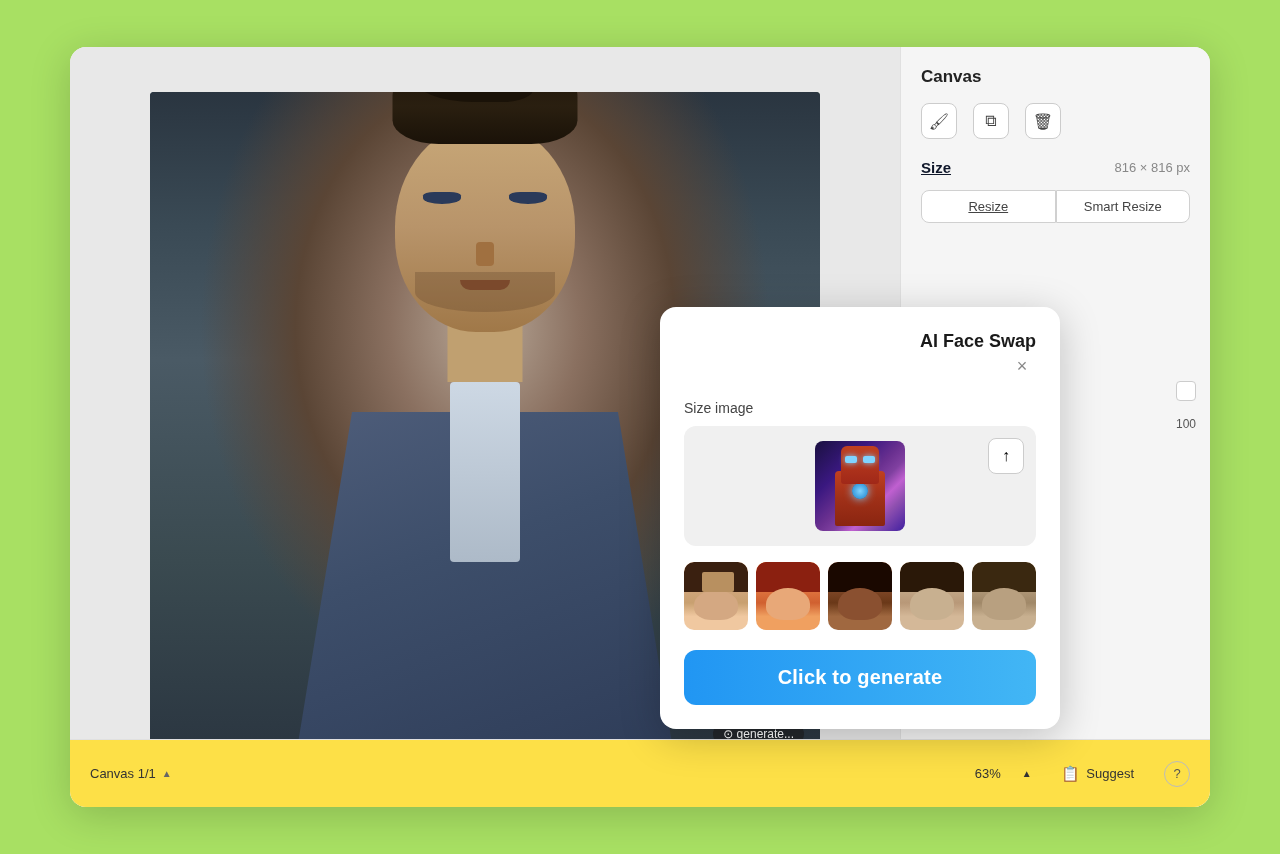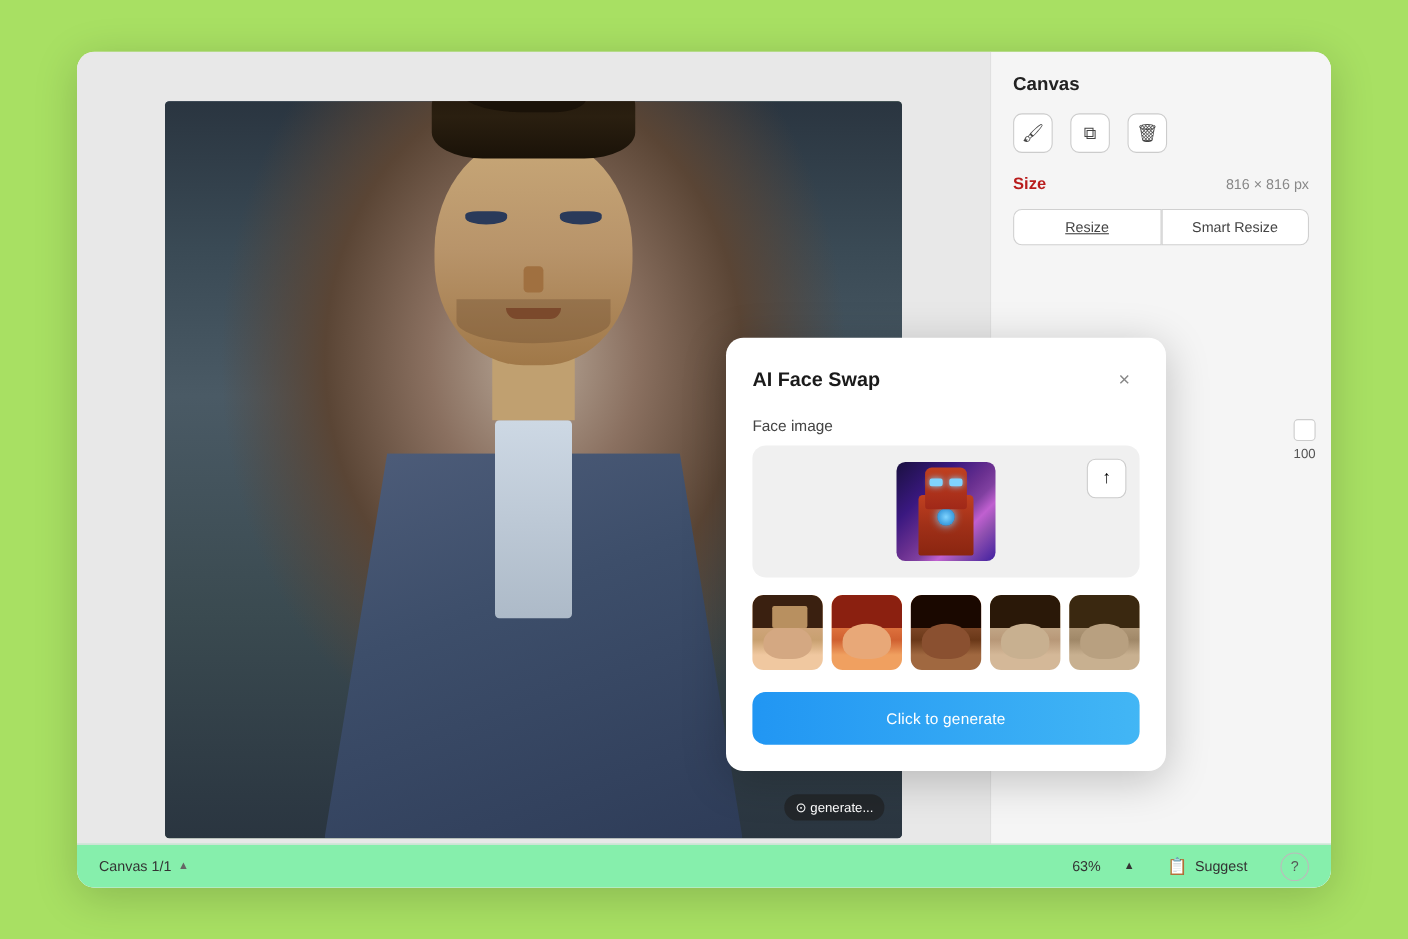--- a/index.html
+++ b/index.html
@@ -111,21 +111,22 @@
     .size-row {
       display: flex;
       align-items: center;
       justify-content: space-between;
       margin-bottom: 14px;
     }
 
     .size-label {
       font-size: 15px;
       font-weight: 600;
-      color: #b91c1c;
+      color: #0f172a;
+      text-decoration: underline;
     }
 
     .size-value {
       font-size: 13px;
       color: #888;
     }
 
     .resize-buttons {
       display: flex;
       gap: 0;
@@ -150,22 +151,22 @@
     .resize-btn:last-child {
       border-radius: 0 8px 8px 0;
     }
 
     
     .bottom-bar {
       position: absolute;
       bottom: 0;
       left: 0;
       right: 0;
-      height: 40px;
-      background: #86efac;
+      height: 68px;
+      background: #fde047;
       border-top: 1px solid #e0e0e0;
       display: flex;
       align-items: center;
       padding: 0 20px;
       gap: 20px;
     }
 
     .canvas-info {
       display: flex;
       align-items: center;
@@ -220,23 +221,24 @@
       width: 400px;
       background: white;
       border-radius: 16px;
       box-shadow: 0 8px 40px rgba(0,0,0,0.22);
       padding: 24px;
       z-index: 100;
     }
 
     .modal-header {
       display: flex;
-      align-items: center;
+      align-items: flex-end;
       justify-content: space-between;
       margin-bottom: 20px;
+      flex-direction: column;
     }
 
     .modal-title {
       font-size: 18px;
       font-weight: 700;
       color: #1a1a1a;
     }
 
     .modal-close {
       width: 28px;
@@ -353,22 +355,22 @@
     .hair-4 { background: #2a1808; }
     .hair-5 { background: #3a2810; }
 
     .generate-btn {
       width: 100%;
       padding: 16px;
       background: linear-gradient(90deg, #2196f3 0%, #42b6f5 100%);
       color: white;
       border: none;
       border-radius: 12px;
-      font-size: 14px;
-      font-weight: 400;
+      font-size: 20px;
+      font-weight: 700;
       cursor: pointer;
       letter-spacing: 0.2px;
     }
 
     .opacity-checkbox {
       width: 20px;
       height: 20px;
       border: 1.5px solid #ccc;
       border-radius: 4px;
       background: white;
@@ -437,34 +439,34 @@
     <div class="size-row">
       <span class="size-label">Size</span>
       <span class="size-value">816 × 816 px</span>
     </div>
 
     <div class="resize-buttons">
       <button class="resize-btn">Resize</button>
       <button class="resize-btn">Smart Resize</button>
     </div>
 
-    <div style="position:absolute;right:14px;top:44%;display:flex;flex-direction:column;align-items:center;gap:4px;">
+    <div style="position:absolute;right:14px;top:44%;display:flex;flex-direction:column;align-items:center;gap:16px;">
       <div class="opacity-checkbox"></div>
       <span class="opacity-value">100</span>
     </div>
   </div>
 
   <div class="face-swap-modal">
 
     <div class="modal-header">
       <span class="modal-title">AI Face Swap</span>
       <button class="modal-close">×</button>
     </div>
 
-    <div class="face-image-label">Face image</div>
+    <div class="face-image-label">Size image</div>
 
     <div class="face-upload-area">
 
       <div class="uploaded-face-image">
 
         <div style="position:relative;width:70px;height:80px;">
 
           <div style="position:absolute;bottom:0;left:50%;transform:translateX(-50%);width:50px;height:55px;background:linear-gradient(180deg,#c04020 0%,#a03018 50%,#8a2510 100%);border-radius:4px 4px 2px 2px;">
 
             <div style="position:absolute;top:12px;left:50%;transform:translateX(-50%);width:16px;height:16px;background:radial-gradient(circle,#80d4ff 0%,#40a0e0 60%,#2080c0 100%);border-radius:50%;box-shadow:0 0 8px #80d4ff;"></div>

